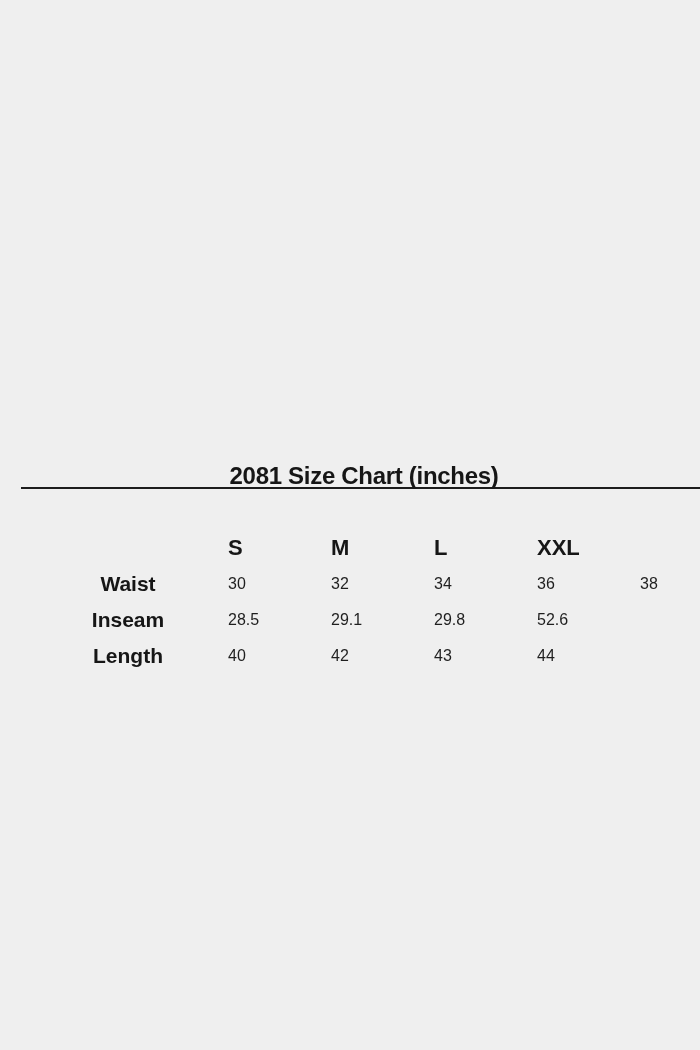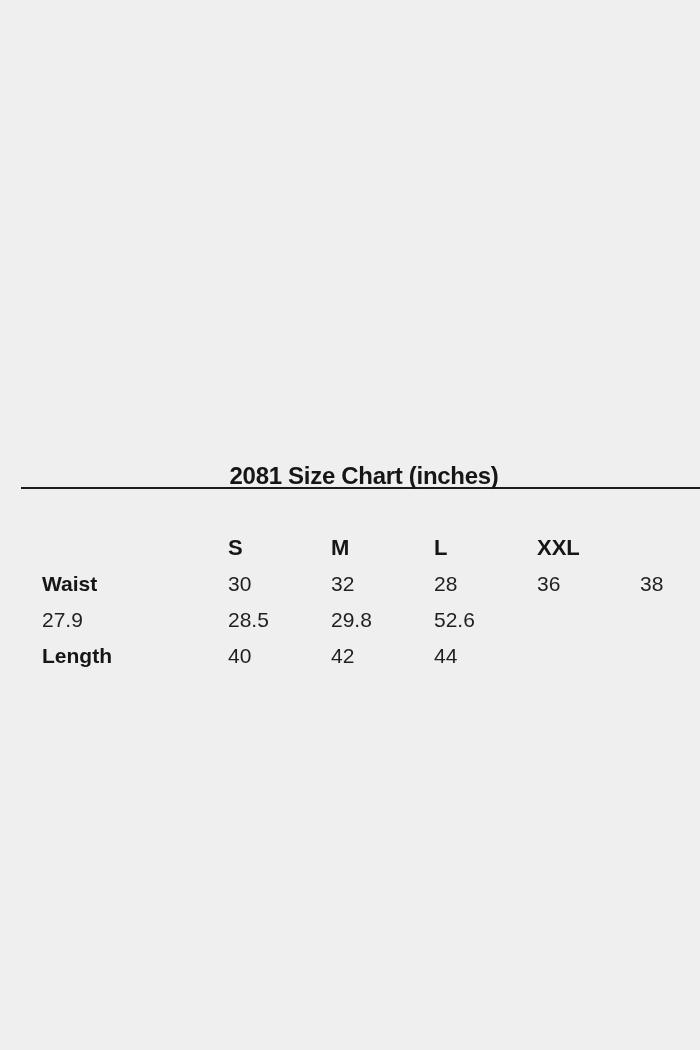--- a/index.html
+++ b/index.html
@@ -46,35 +46,35 @@
     display: grid;
     grid-template-columns: 186px 103px 103px 103px 103px 102px;
     height: 36px;
     line-height: 36px;
   }
   .cell {
     white-space: nowrap;
     overflow: visible;
   }
   .cell.label {
-    text-align: left;
+    text-align: center;
     font-weight: 700;
     font-size: 21px;
     color: #161616;
   }
   .cell.header {
     text-align: left;
     font-weight: 700;
     font-size: 22px;
     color: #161616;
   }
   .cell.value {
     text-align: left;
     font-weight: 400;
-    font-size: 21px;
+    font-size: 16px;
     color: #1f1f1f;
   }
 </style>
 </head>
 <body>
 
 <div class="canvas">
   <div class="chart-block">
 
     <div class="chart-title">2081 Size Chart (inches)</div>
@@ -88,34 +88,36 @@
         <div class="cell header">S</div>
         <div class="cell header">M</div>
         <div class="cell header">L</div>
         <div class="cell header">XXL</div>
       </div>
 
       <div class="size-row">
         <div class="cell label">Waist</div>
         <div class="cell value">30</div>
         <div class="cell value">32</div>
-        <div class="cell value">28</div>
+        <div class="cell value">34</div>
         <div class="cell value">36</div>
         <div class="cell value">38</div>
       </div>
 
       <div class="size-row">
-        <div class="cell value">27.9</div>
+        <div class="cell label">Inseam</div>
         <div class="cell value">28.5</div>
+        <div class="cell value">29.1</div>
         <div class="cell value">29.8</div>
         <div class="cell value">52.6</div>
       </div>
 
       <div class="size-row">
         <div class="cell label">Length</div>
         <div class="cell value">40</div>
         <div class="cell value">42</div>
+        <div class="cell value">43</div>
         <div class="cell value">44</div>
       </div>
 
     </div>
   </div>
 </div>
 
 </body></html>

